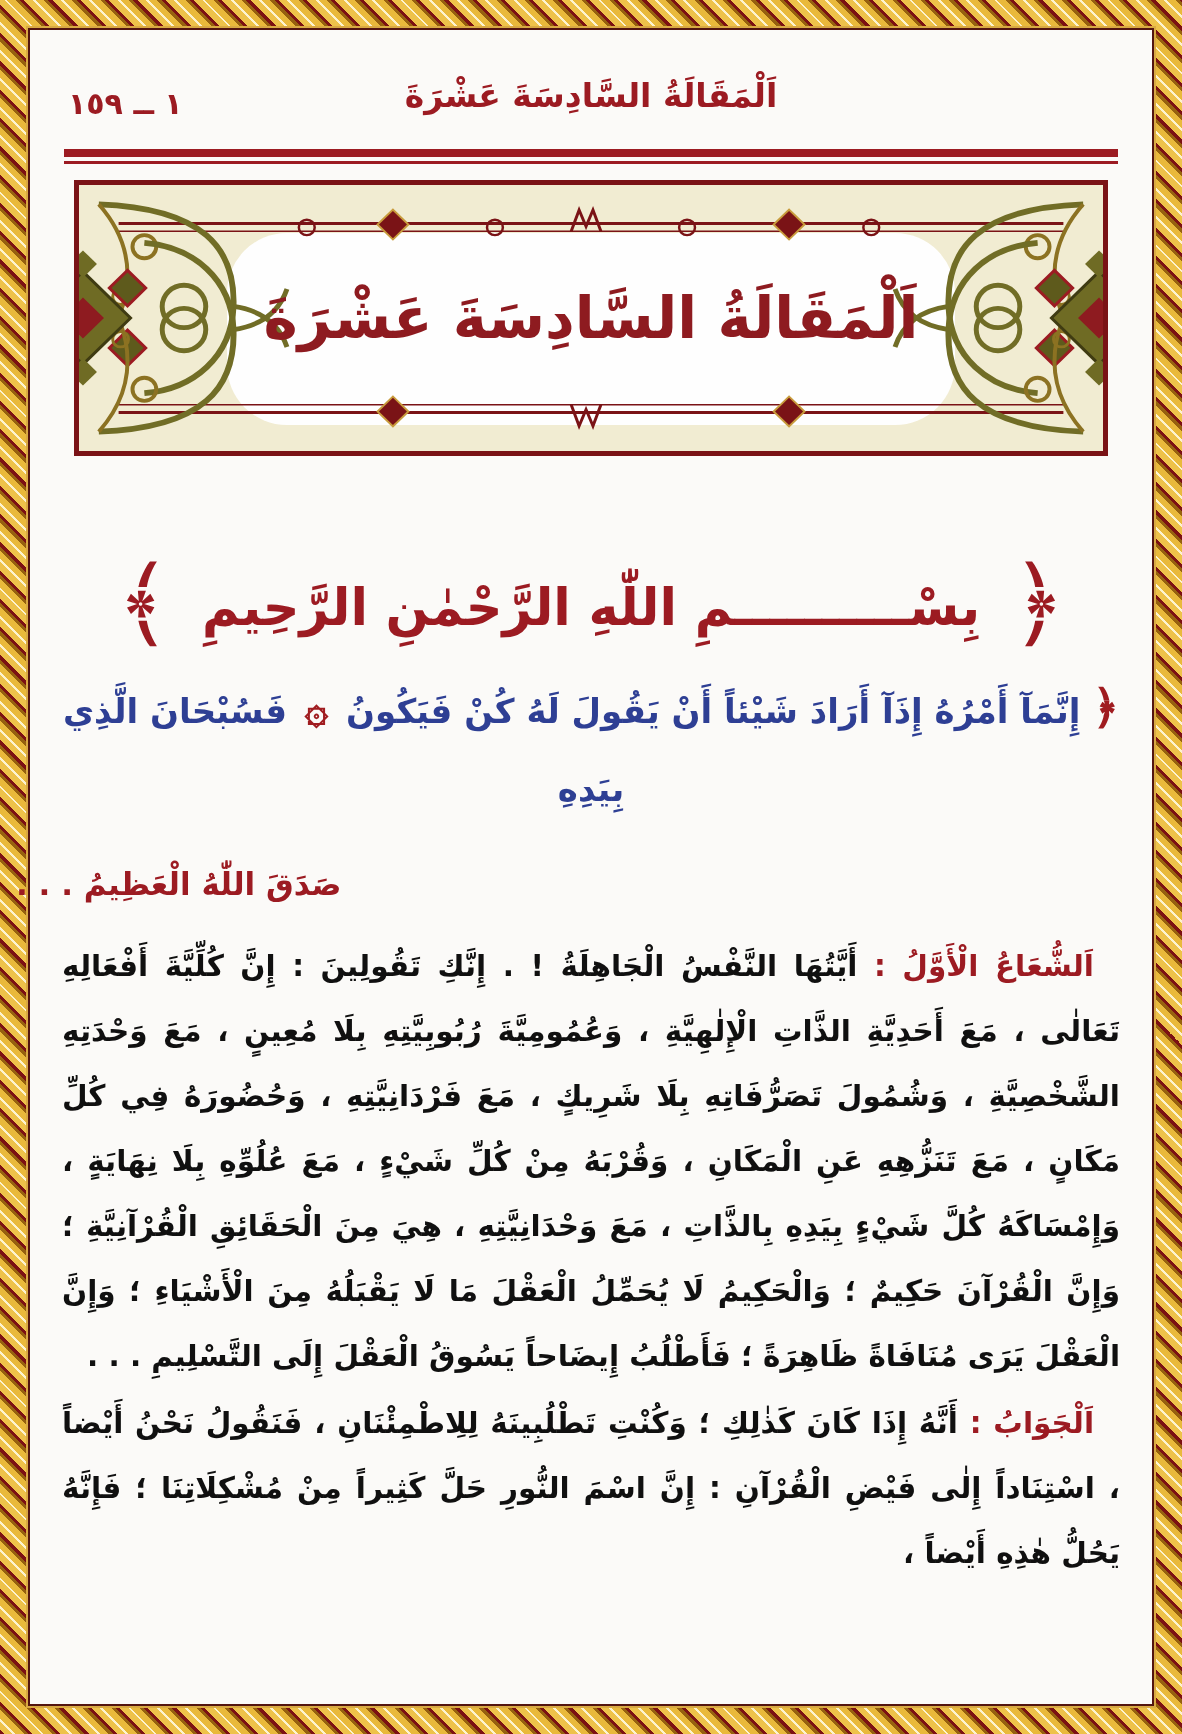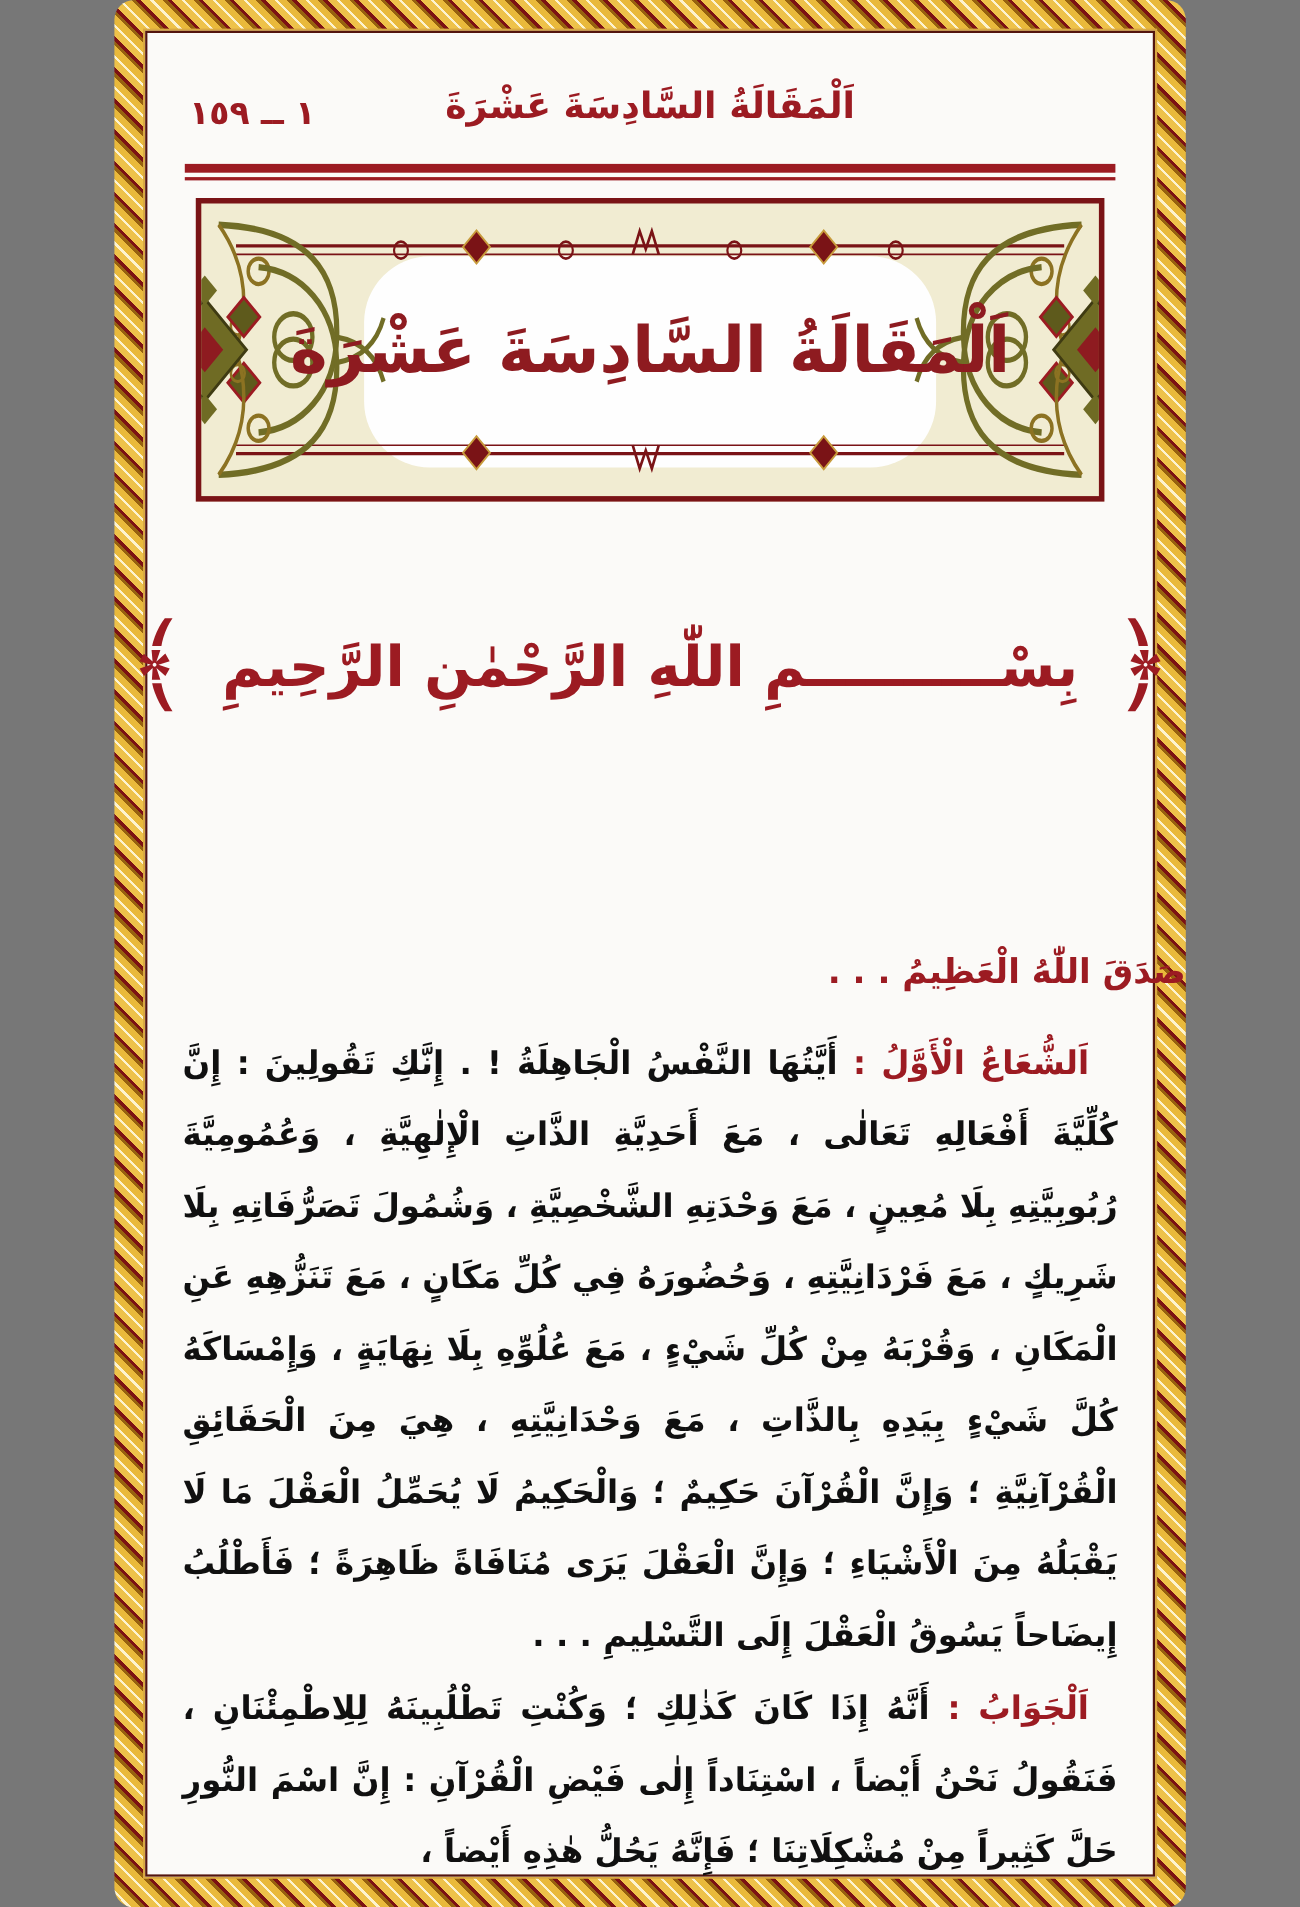--- a/index.html
+++ b/index.html
@@ -1,30 +1,29 @@
 <!DOCTYPE html>
 <html lang="ar"><head>
 <meta charset="utf-8">
 <style>
   html,body { margin:0; padding:0; background:#777; }
   * { box-sizing:border-box; }
   .page {
     position:relative;
-    width:974px; height:1734px;
+    width:1182px; height:1734px;
     margin:0 auto;
     font-family:"DejaVu Sans", sans-serif;
     background:
       repeating-linear-gradient(45deg,
         #7c1113 0px, #7c1113 3px,
         #eec24a 3px, #eec24a 9px,
         #fdf3cf 9px, #fdf3cf 11px,
         #e9b93b 11px, #e9b93b 17px,
         #96610f 17px, #96610f 20px);
     overflow:hidden;
-    border-radius:18px;
   }
   .sheet {
     position:absolute; inset:28px;
     background:#fbfaf8;
     border:2px solid #53150f;
     box-shadow:0 0 0 2px #d9a943;
   }
 
   
   .pagenum {
@@ -75,22 +74,22 @@
     position:absolute; top:668px; left:40px; right:40px;
     text-align:center; direction:rtl;
     color:#2e3f94; font-weight:bold; font-size:34px; line-height:78px;
   }
   .verse .red { color:#a01c20; }
   .verse .rosette { font-size:40px; padding:0 6px; }
   .verse .bracket { font-size:46px; }
 
   .tasdiq {
     position:absolute; top:866px; left:0; right:0;
-    text-align:right; direction:rtl;
-    font-size:31px; font-weight:bold; color:#9c1b22;
+    text-align:left; direction:rtl;
+    font-size:31px; font-weight:bold; color:#9c1b22;padding-left:16px;
   }
 
   
   .bodytext {
     position:absolute; top:934px; left:62px; right:62px; bottom:30px;
     direction:rtl; text-align:justify;
     font-size:29.5px; font-weight:bold; color:#101010;
     line-height:65px;
   }
   .bodytext p { margin:0; text-indent:26px; }
@@ -158,20 +157,26 @@
     <h1>اَلْمَقَالَةُ السَّادِسَةَ عَشْرَةَ</h1>
   </section>
 
   <div class="basmala">
     <span class="bas-br">﴿</span>
     <span class="bas-text">بِسْــــــــــمِ اللّٰهِ الرَّحْمٰنِ الرَّحِيمِ</span>
     <span class="bas-br">﴾</span>
   </div>
 
   <div class="verse">
+    <div class="vline">
+      <span class="red bracket">﴿</span>
+      <span>إِنَّمَآ أَمْرُهُ إِذَآ أَرَادَ شَيْئاً أَنْ يَقُولَ لَهُ كُنْ فَيَكُونُ</span>
+      <span class="red rosette">۞</span>
+      <span>فَسُبْحَانَ الَّذِي بِيَدِهِ</span>
+    </div>
   </div>
 
   <div class="tasdiq">صَدَقَ اللّٰهُ الْعَظِيمُ . . .</div>
 
   <main class="bodytext">
     <p>
       <span class="lead">اَلشُّعَاعُ الْأَوَّلُ :</span>
       <span>أَيَّتُهَا النَّفْسُ الْجَاهِلَةُ ! . إِنَّكِ تَقُولِينَ : إِنَّ كُلِّيَّةَ أَفْعَالِهِ تَعَالٰى ، مَعَ أَحَدِيَّةِ الذَّاتِ الْإِلٰهِيَّةِ ، وَعُمُومِيَّةَ رُبُوبِيَّتِهِ بِلَا مُعِينٍ ، مَعَ وَحْدَتِهِ الشَّخْصِيَّةِ ، وَشُمُولَ تَصَرُّفَاتِهِ بِلَا شَرِيكٍ ، مَعَ فَرْدَانِيَّتِهِ ، وَحُضُورَهُ فِي كُلِّ مَكَانٍ ، مَعَ تَنَزُّهِهِ عَنِ الْمَكَانِ ، وَقُرْبَهُ مِنْ كُلِّ شَيْءٍ ، مَعَ عُلُوِّهِ بِلَا نِهَايَةٍ ، وَإِمْسَاكَهُ كُلَّ شَيْءٍ بِيَدِهِ بِالذَّاتِ ، مَعَ وَحْدَانِيَّتِهِ ، هِيَ مِنَ الْحَقَائِقِ الْقُرْآنِيَّةِ ؛ وَإِنَّ الْقُرْآنَ حَكِيمٌ ؛ وَالْحَكِيمُ لَا يُحَمِّلُ الْعَقْلَ مَا لَا يَقْبَلُهُ مِنَ الْأَشْيَاءِ ؛ وَإِنَّ الْعَقْلَ يَرَى مُنَافَاةً ظَاهِرَةً ؛ فَأَطْلُبُ إِيضَاحاً يَسُوقُ الْعَقْلَ إِلَى التَّسْلِيمِ . . .</span>
     </p>
     <p>

